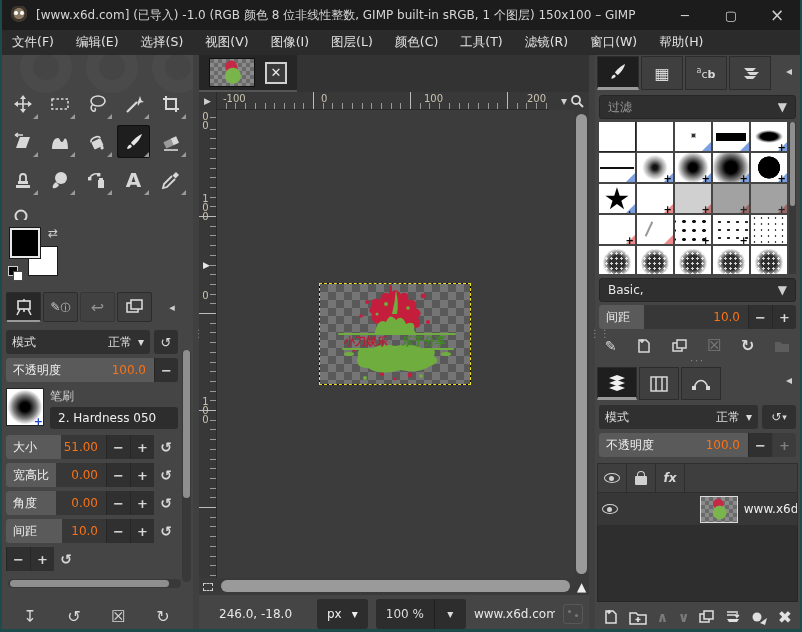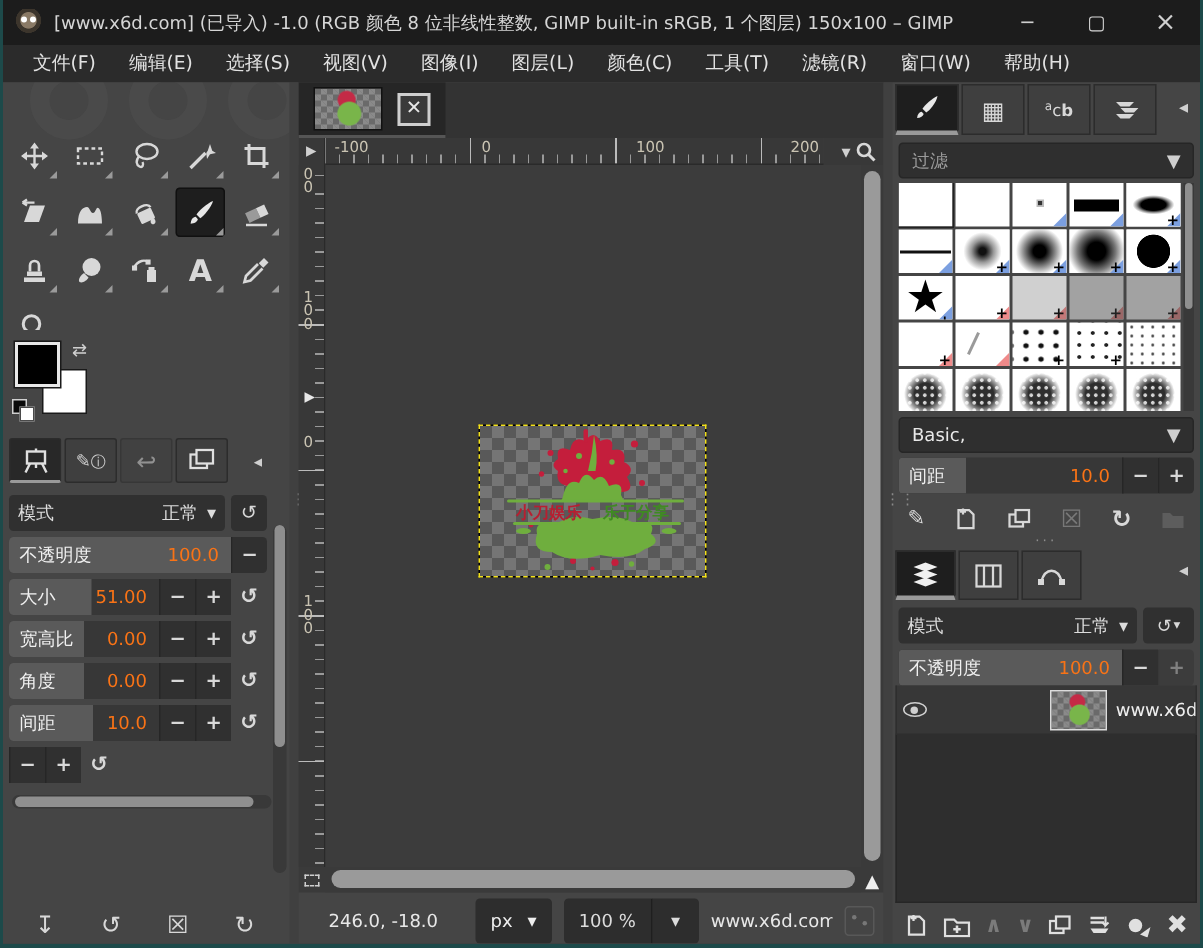--- a/index.html
+++ b/index.html
@@ -13,21 +13,21 @@
 
   
   .titlebar { height:30px; background:#1c1c1c; display:flex; align-items:center; padding-left:8px; }
   .app-icon { width:18px; height:18px; margin-right:8px; border-radius:3px;
     background:radial-gradient(circle at 50% 42%, #8a7a66 38%, #3c352c 42%, #3c352c 60%, transparent 62%); position:relative; }
   .app-icon::before { content:""; position:absolute; left:4px; top:5px; width:4px; height:4px; background:#fff; border-radius:50%; box-shadow:6px 0 0 #fff; }
   .titlebar .title { flex:1; color:#d6d6d6; font-size:12px; white-space:nowrap; overflow:hidden; }
   .win-btn { width:46px; height:30px; display:flex; align-items:center; justify-content:center; color:#cfcfcf; font-size:13px; }
 
   
-  .menubar { height:25px; background:#2b2b2b; display:flex; align-items:center; padding-left:10px; gap:2px; }
+  .menubar { height:25px; background:#2b2b2b; display:flex; align-items:center; gap:2px; }
   .menu-item { padding:3px 10px; color:#e2e2e2; font-size:12.5px; white-space:nowrap; }
 
   
   .main { display:flex; height:577px; background:#454545; }
   .splitter { width:6px; background:#404040; position:relative; flex:none; }
   .splitter .grip { position:absolute; top:276px; left:1px; color:#8a8a8a; font-size:10px; line-height:5px; letter-spacing:0; }
 
   
   .left-panel { width:191px; flex:none; display:flex; flex-direction:column; background:#454545; }
   .toolbox { position:relative; height:165px; overflow:hidden; }
@@ -401,20 +401,27 @@
           <div class="sq-btn">↺</div>
         </div>
         <div class="spin-row">
           <div class="slider">
             <div class="fill" style="width: 100%;"></div>
             <span class="lbl">不透明度</span>
             <span class="val">100.0</span>
           </div>
           <div class="sq-btn">−</div>
         </div>
+        <div class="brush-sel">
+          <div class="brush-thumb"></div>
+          <div class="brush-info">
+            <div class="cap">笔刷</div>
+            <div class="brush-name-box">2. Hardness 050</div>
+          </div>
+        </div>
         <div class="spin-row">
           <div class="slider">
             <div class="fill" style="width: 55%;"></div>
             <span class="lbl">大小</span>
             <span class="val">51.00</span>
           </div>
           <div class="sq-btn">−</div>
           <div class="sq-btn">+</div>
           <div class="sq-btn reset">↺</div>
         </div>
@@ -713,20 +720,31 @@
     <div class="rp-spin" style="margin-top:4px;">
       <div class="slider">
         <div class="fill" style="width: 100%;"></div>
         <span class="lbl">不透明度</span>
         <span class="val">100.0</span>
       </div>
       <div class="sq-btn" style="border-radius:0;border-left:1px solid #262626;font-weight:bold;">−</div>
       <div class="sq-btn" style="border-radius:0 3px 3px 0;border-left:1px solid #262626;font-weight:bold;opacity:.4;">+</div>
     </div>
 
+    <div class="layers-header">
+      <div class="lh-cell">
+          <div class="eye-icon"></div>
+        </div>
+      <div class="lh-cell">
+          <div class="lock-icon"></div>
+        </div>
+      <div class="lh-cell">
+          <i style="font-style:italic;font-weight:bold;">fx</i>
+        </div>
+    </div>
     <div class="layer-row">
       <div class="eye">
           <div class="eye-icon"></div>
         </div>
       <div class="layer-thumb mini-checker"></div>
       <div class="layer-name">www.x6d.c</div>
     </div>
     <div class="layers-empty"></div>
 
     <div class="rp-footer">

